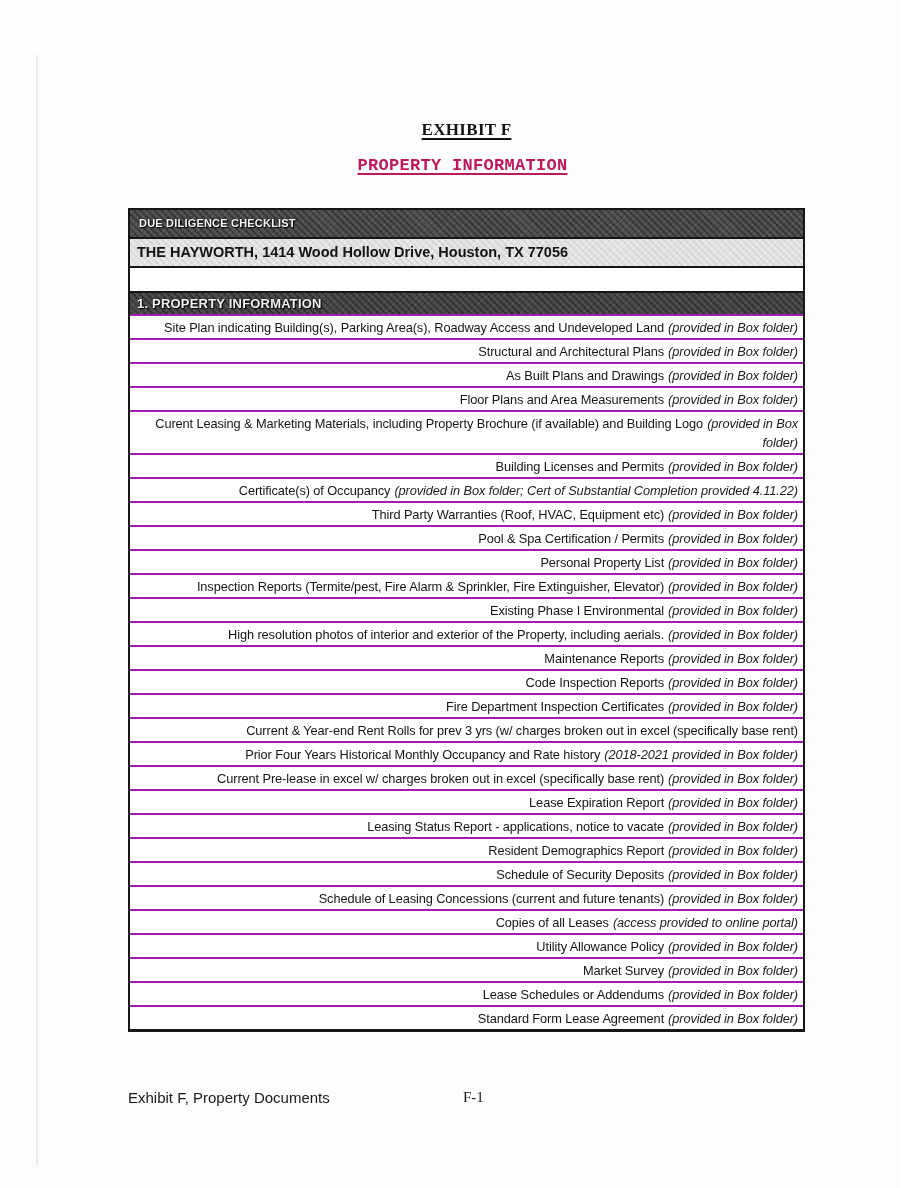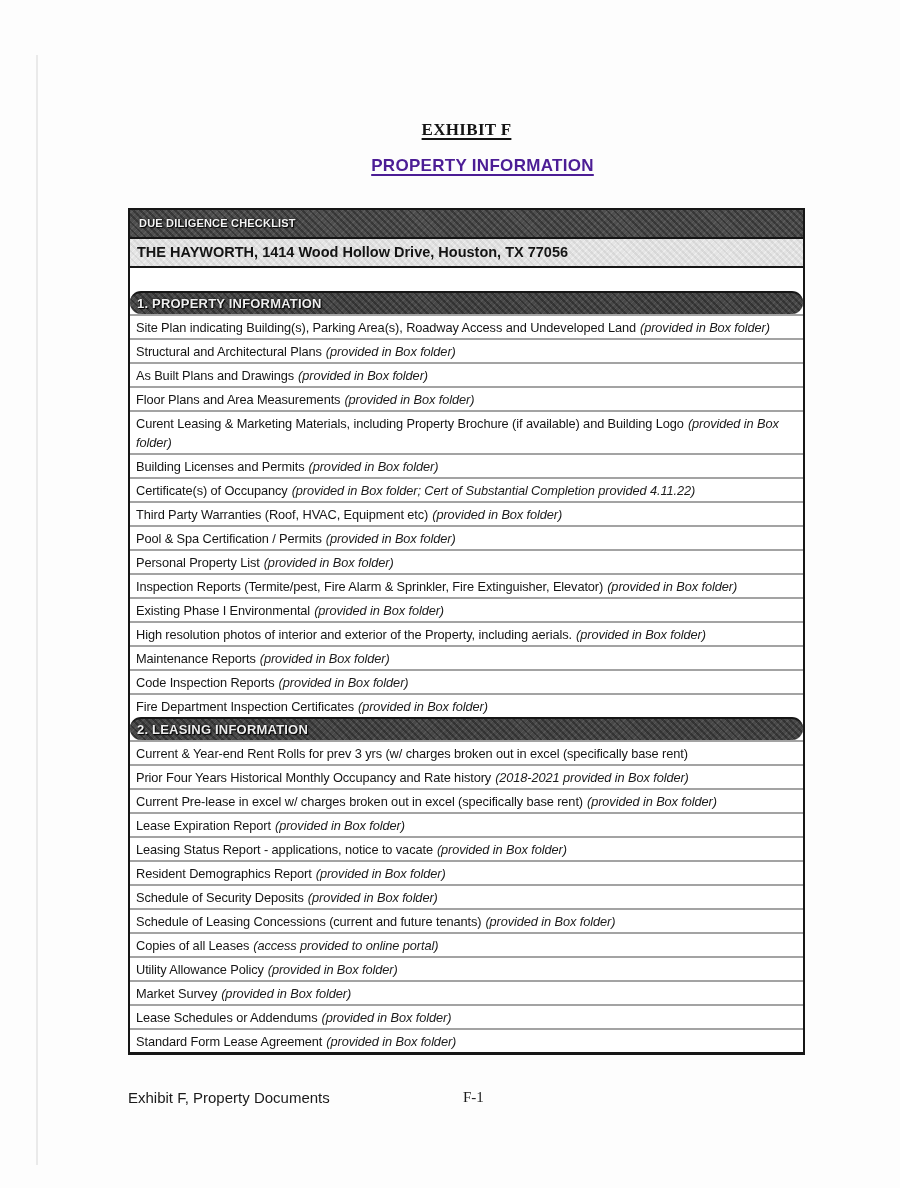--- a/index.html
+++ b/index.html
@@ -24,22 +24,22 @@
     font-family:"Liberation Serif", serif;
     font-weight:bold; font-size:17px; color:#141414;
   }
   .titles .t {
     display:inline-block;
     text-decoration:underline;
     text-decoration-thickness:1.5px;
     text-underline-offset:3px;
     letter-spacing:.3px;
   }
-  .title2 { position:absolute; left:144px; top:156px; width:677px; text-align:center;
-    font-family:Liberation Sans, sans-serif; font-weight:bold; font-size:17px; color:#4c1d95; }
+  .title2 { position:absolute; left:124px; top:156px; width:677px; text-align:center;
+    font-family:Liberation Mono, monospace; font-weight:bold; font-size:17px; color:#be185d; }
   .title2 .t { display:inline-block; text-decoration:underline; text-decoration-thickness:1.5px;
     text-underline-offset:3px; letter-spacing:.3px; }
 
   
   .table {
     position:absolute; left:128px; top:208px; width:677px;
     background:#fff;
     border:2px solid #161616;
     border-bottom-width:3px;
   }
@@ -70,29 +70,29 @@
     height:23px;
     border-top:2px solid #161616;
     background-color:#484848;
     background-image:
       repeating-linear-gradient(45deg, rgba(0,0,0,.30) 0 2px, transparent 2px 5px),
       repeating-linear-gradient(-45deg, rgba(255,255,255,.08) 0 1px, transparent 1px 4px);
     color:#efefef;
     font-weight:bold; font-size:13px; line-height:22px;
     padding-left:7px; letter-spacing:.2px;
     text-shadow:1px 1px 1px #000, 0 0 2px rgba(0,0,0,.9);
-    border-radius:11px;
   }
   .row {
     min-height:23.5px;
-    border-top:2px solid #a3a3a3;
+    border-top:2px solid #a21caf;
     padding:2px 5px 1px 6px;
     font-size:12.8px; line-height:19px;
     letter-spacing:-0.1px;
     background:#fff;
+    text-align:right;
   }
   .rt { color:#151515; }
   .rn { color:#1c1c1c; font-style:italic; margin-left:4px; }
 
   .footer-left {
     position:absolute; left:128px; top:1089px;
     font-family:Liberation Sans, sans-serif; font-size:15px; color:#1a1a1a;
   }
   .footer-page {
     position:absolute; left:443px; top:1089px;
@@ -128,21 +128,20 @@
         <div class="row"><span class="rt">Certificate(s) of Occupancy</span><span class="rn">(provided in Box folder; Cert of Substantial Completion provided 4.11.22)</span></div>
         <div class="row"><span class="rt">Third Party Warranties (Roof, HVAC, Equipment etc)</span><span class="rn">(provided in Box folder)</span></div>
         <div class="row"><span class="rt">Pool &amp; Spa Certification / Permits</span><span class="rn">(provided in Box folder)</span></div>
         <div class="row"><span class="rt">Personal Property List</span><span class="rn">(provided in Box folder)</span></div>
         <div class="row"><span class="rt">Inspection Reports (Termite/pest, Fire Alarm &amp; Sprinkler, Fire Extinguisher, Elevator)</span><span class="rn">(provided in Box folder)</span></div>
         <div class="row"><span class="rt">Existing Phase I Environmental</span><span class="rn">(provided in Box folder)</span></div>
         <div class="row"><span class="rt">High resolution photos of interior and exterior of the Property, including aerials.</span><span class="rn">(provided in Box folder)</span></div>
         <div class="row"><span class="rt">Maintenance Reports</span><span class="rn">(provided in Box folder)</span></div>
         <div class="row"><span class="rt">Code Inspection Reports</span><span class="rn">(provided in Box folder)</span></div>
         <div class="row"><span class="rt">Fire Department Inspection Certificates</span><span class="rn">(provided in Box folder)</span></div>
-        <div class="section-band">2. LEASING INFORMATION</div>
         <div class="row"><span class="rt">Current &amp; Year-end Rent Rolls for prev 3 yrs (w/ charges broken out in excel (specifically base rent)</span></div>
         <div class="row"><span class="rt">Prior Four Years Historical Monthly Occupancy and Rate history</span><span class="rn">(2018-2021 provided in Box folder)</span></div>
         <div class="row"><span class="rt">Current Pre-lease in excel w/ charges broken out in excel (specifically base rent)</span><span class="rn">(provided in Box folder)</span></div>
         <div class="row"><span class="rt">Lease Expiration Report</span><span class="rn">(provided in Box folder)</span></div>
         <div class="row"><span class="rt">Leasing Status Report - applications, notice to vacate</span><span class="rn">(provided in Box folder)</span></div>
         <div class="row"><span class="rt">Resident Demographics Report</span><span class="rn">(provided in Box folder)</span></div>
         <div class="row"><span class="rt">Schedule of Security Deposits</span><span class="rn">(provided in Box folder)</span></div>
         <div class="row"><span class="rt">Schedule of Leasing Concessions (current and future tenants)</span><span class="rn">(provided in Box folder)</span></div>
         <div class="row"><span class="rt">Copies of all Leases</span><span class="rn">(access provided to online portal)</span></div>
         <div class="row"><span class="rt">Utility Allowance Policy</span><span class="rn">(provided in Box folder)</span></div>

